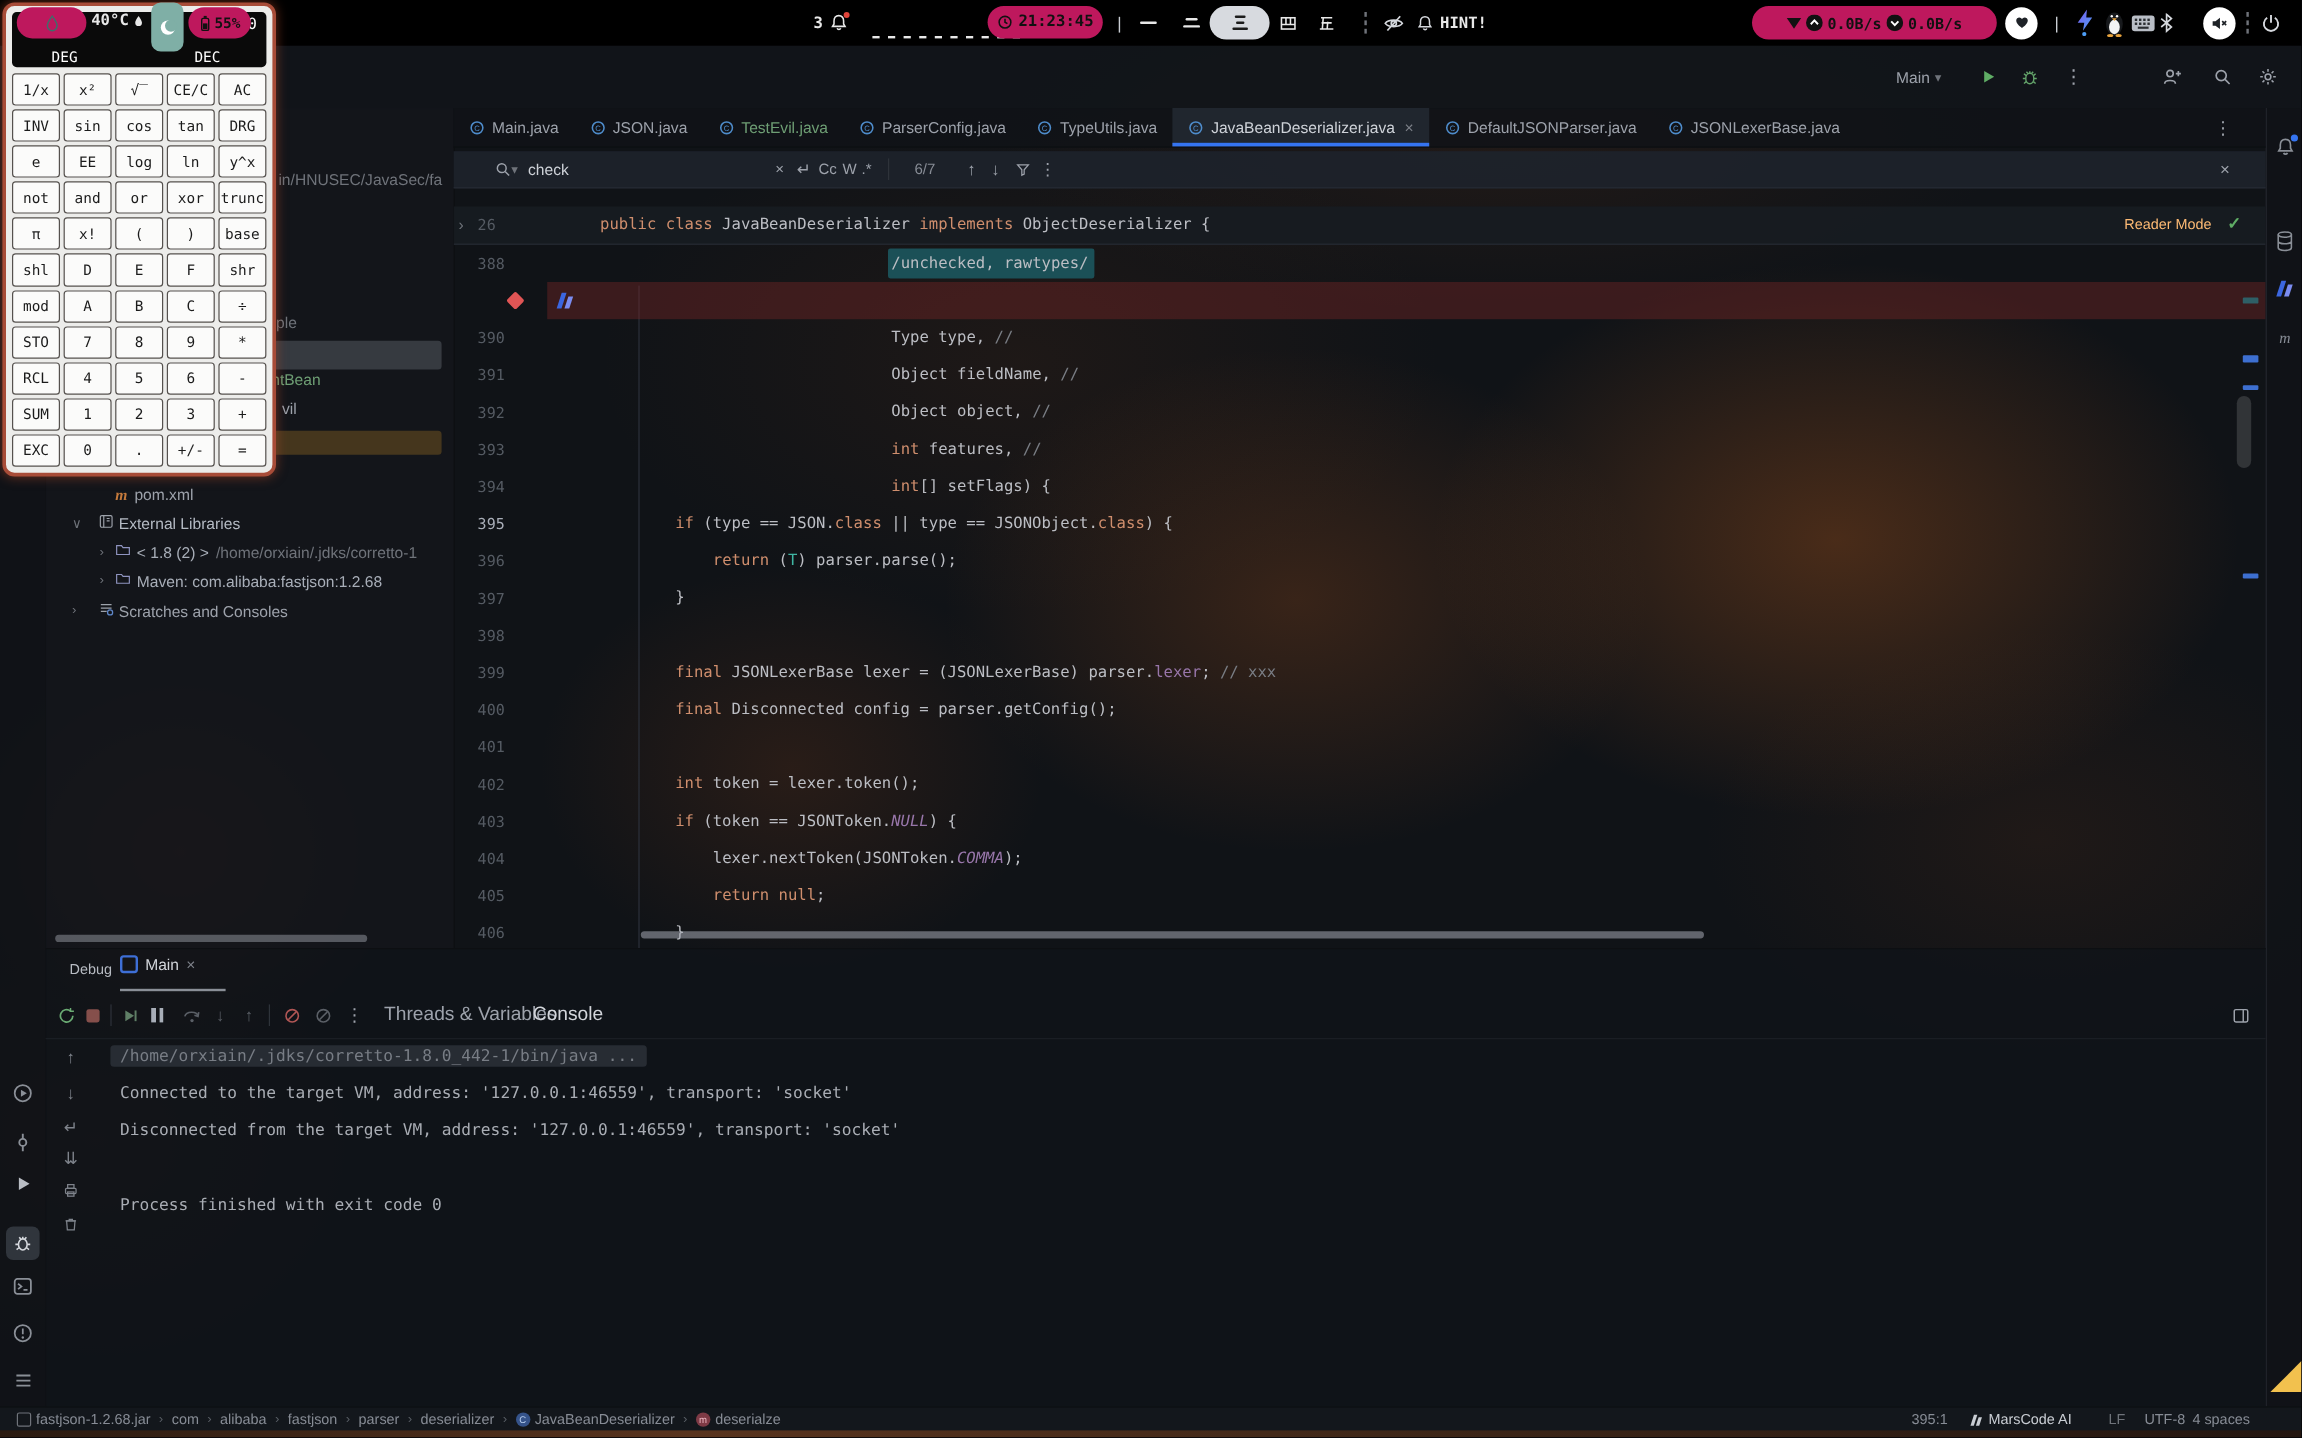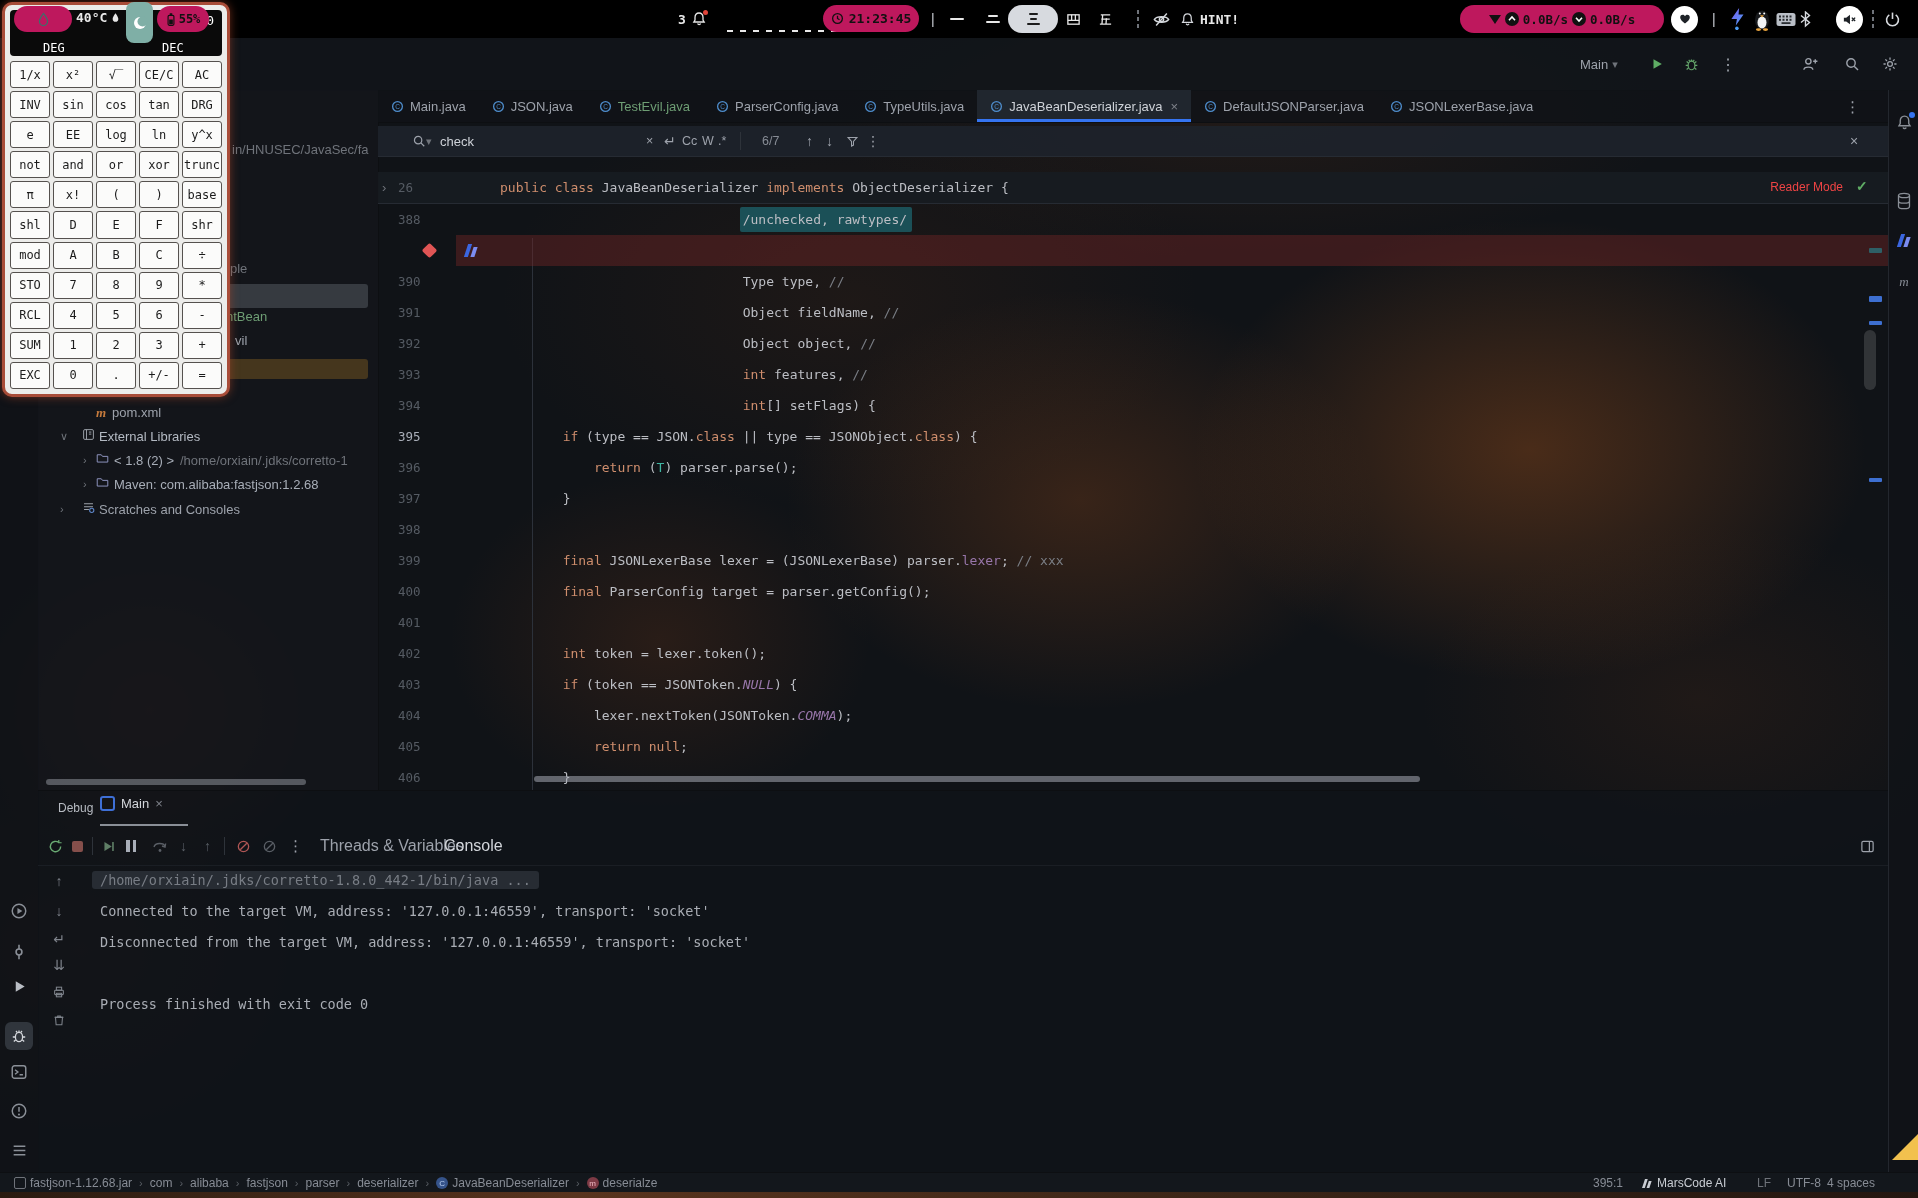--- a/index.html
+++ b/index.html
@@ -80,21 +80,21 @@
   .code-text{position:absolute;top:0;font-family:"DejaVu Sans Mono",monospace;font-size:13px;line-height:31px;white-space:pre;color:#bcbec4;}
   .kw{color:#cf8e6d;} .cm{color:#7a7e85;} .fn{color:#56a8f5;} .fd{color:#9876aa;}
   .ct{color:#9876aa;font-style:italic;} .tp{color:#3fb5a2;} .df{color:#bcbec4;}
   .bp-bg{position:absolute;left:78px;right:0;top:0;height:31px;background:rgba(118,39,39,.42);}
   .sel-bg{position:absolute;top:3px;height:25px;background:rgba(28,91,99,.85);border-radius:2px;}
   .bp-diamond{position:absolute;left:46px;top:10px;width:11px;height:11px;background:#e05555;transform:rotate(45deg);border-radius:2px;}
   .mars-ic{position:absolute;left:88px;top:9px;display:flex;gap:2px;}
   .mars-ic i{display:block;width:4px;height:13px;background:#3b66e0;transform:skewX(-18deg);}
   .mars-ic i:last-child{background:#7b8cf0;height:10px;margin-top:3px;}
   #sticky{position:absolute;left:0;top:20px;width:100%;height:31px;background:rgba(23,27,33,.95);border-bottom:1px solid #262b33;z-index:3;}
-  #reader-mode{position:absolute;left:1355px;top:0;width:110px;text-align:right;font-size:12px;color:#ef4444;line-height:31px;font-family:"Liberation Sans",sans-serif;}
+  #reader-mode{position:absolute;left:1355px;top:0;width:110px;text-align:right;font-size:12px;color:#fdba74;line-height:31px;font-family:"Liberation Sans",sans-serif;}
   #insp-check{position:absolute;left:1478px;top:6px;color:#5fad65;font-size:14px;font-weight:bold;}
   #indent-guide{position:absolute;left:154px;top:86px;width:1px;height:590px;background:#2c313a;}
   #ed-hscroll{position:absolute;left:156px;top:624px;width:886px;height:6px;background:rgba(166,170,180,.55);border-radius:3px;}
   .stripe-mark{position:absolute;left:1491px;width:13px;background:#3d6fd0;border-radius:1px;}
   #ed-thumb{position:absolute;left:1486px;top:178px;width:12px;height:60px;background:rgba(255,255,255,.14);border-radius:6px;}
   #gutter-chev{position:absolute;left:4px;top:0;color:#6f737a;font-size:13px;line-height:31px;}
   
   #debug{left:38px;top:752px;width:1850px;height:382px;background:rgba(16,19,24,.82);border-top:1px solid #0d0f12;}
   .dbg-txt{position:absolute;font-size:12px;color:#a7acb4;}
   #dbg-tab{position:absolute;left:62px;top:5px;display:flex;align-items:center;gap:6px;color:#d2d5da;font-size:13px;}
@@ -617,21 +617,21 @@
           <div class="code-row" style="top: 362px;">
             <span class="lnum">398</span>
             <div class="code-text" style="left: 184.64px;"></div>
           </div>
           <div class="code-row" style="top: 393px;">
             <span class="lnum">399</span>
             <div class="code-text" style="left: 184.64px;"><span class="kw">final </span><span class="df">JSONLexerBase lexer = (JSONLexerBase) parser.</span><span class="fd">lexer</span><span class="df">; </span><span class="cm">// xxx</span></div>
           </div>
           <div class="code-row" style="top: 424px;">
             <span class="lnum">400</span>
-            <div class="code-text" style="left: 184.64px;"><span class="kw">final </span><span class="df">ParserConfig target = parser.getConfig();</span></div>
+            <div class="code-text" style="left: 184.64px;"><span class="kw">final </span><span class="df">Disconnected config = parser.getConfig();</span></div>
           </div>
           <div class="code-row" style="top: 455px;">
             <span class="lnum">401</span>
             <div class="code-text" style="left: 184.64px;"></div>
           </div>
           <div class="code-row" style="top: 486px;">
             <span class="lnum">402</span>
             <div class="code-text" style="left: 184.64px;"><span class="kw">int</span><span class="df"> token = lexer.token();</span></div>
           </div>
           <div class="code-row" style="top: 517px;">
@@ -756,21 +756,21 @@
           <div class="console-line" style="top: 138px;">Disconnected from the target VM, address: '127.0.0.1:46559', transport: 'socket'</div>
           <div class="console-line" style="top: 169px;"></div>
           <div class="console-line" style="top: 200px;">Process finished with exit code 0</div>
         </div>
     </div>
 
     <div class="abs" id="statusbar">
       <div id="crumbs">
           <span style="display: inline-flex; align-items: center; gap: 4px;">
             <span class="ic-jar"></span>
-            <span>fastjson-1.12.68.jar</span>
+            <span>fastjson-1.2.68.jar</span>
           </span>
           <span class="crumb-sep">›</span>
           <span style="display: inline-flex; align-items: center; gap: 4px;">
             <span>com</span>
           </span>
           <span class="crumb-sep">›</span>
           <span style="display: inline-flex; align-items: center; gap: 4px;">
             <span>alibaba</span>
           </span>
           <span class="crumb-sep">›</span>

